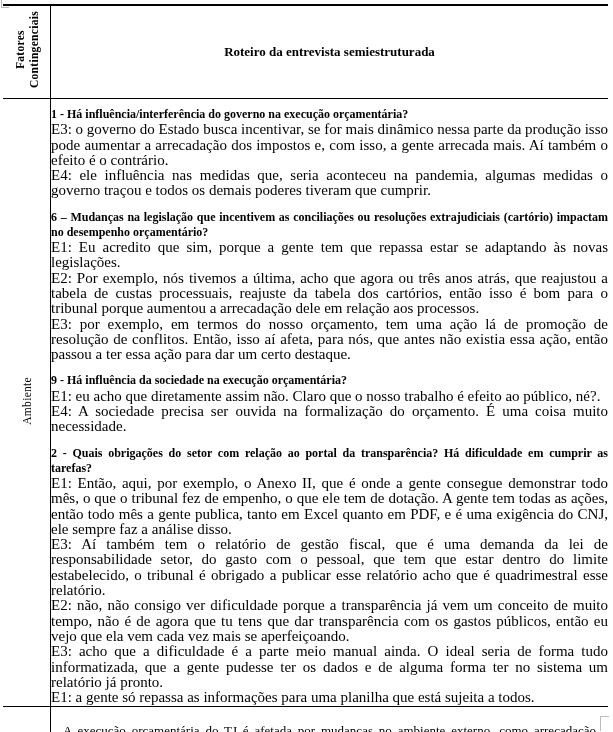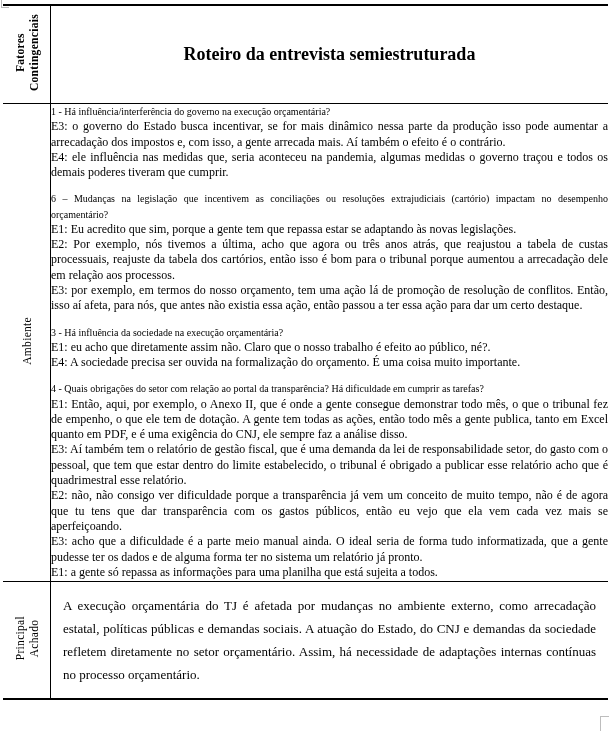--- a/index.html
+++ b/index.html
@@ -93,42 +93,42 @@
   }
   .vert-label.regular {
     font-weight: normal;
     font-size: 11.5px;
     line-height: 14px;
   }
 
   .head-title {
     text-align: center;
     font-weight: bold;
-    font-size: 18px;
+    font-size: 13px;
     padding: 38px 0 38px 0;
   }
 
   .q-block {
     margin: 0 0 11px 0;
   }
   .q-block.last {
     margin-bottom: 1px;
   }
 
   .q-title {
-    font-weight: normal;
-    font-size: 10px;
+    font-weight: bold;
+    font-size: 12px;
     line-height: 15.2px;
     text-align: justify;
     text-justify: inter-word;
-    margin: 0 0 0 0;
+    margin: 8px 0 0 0;
   }
 
   .answer {
-    font-size: 12px;
+    font-size: 15px;
     line-height: 15.3px;
     text-align: justify;
     text-justify: inter-word;
     margin: 0;
   }
 
   .finding {
     font-size: 13px;
     line-height: 23px;
     text-align: justify;
@@ -169,27 +169,27 @@
           </div>
 
           <div class="q-block">
             <p class="q-title">6 – Mudanças na legislação que incentivem as conciliações ou resoluções extrajudiciais (cartório) impactam no desempenho orçamentário?</p>
             <p class="answer">E1: Eu acredito que sim, porque a gente tem que repassa estar se adaptando às novas legislações.</p>
             <p class="answer">E2: Por exemplo, nós tivemos a última, acho que agora ou três anos atrás, que reajustou a tabela de custas processuais, reajuste da tabela dos cartórios, então isso é bom para o tribunal porque aumentou a arrecadação dele em relação aos processos.</p>
             <p class="answer">E3: por exemplo, em termos do nosso orçamento, tem uma ação lá de promoção de resolução de conflitos. Então, isso aí afeta, para nós, que antes não existia essa ação, então passou a ter essa ação para dar um certo destaque.</p>
           </div>
 
           <div class="q-block">
-            <p class="q-title">3 - Há influência da sociedade na execução orçamentária?</p>
+            <p class="q-title">9 - Há influência da sociedade na execução orçamentária?</p>
             <p class="answer">E1: eu acho que diretamente assim não. Claro que o nosso trabalho é efeito ao público, né?.</p>
-            <p class="answer">E4: A sociedade precisa ser ouvida na formalização do orçamento. É uma coisa muito importante.</p>
+            <p class="answer">E4: A sociedade precisa ser ouvida na formalização do orçamento. É uma coisa muito necessidade.</p>
           </div>
 
           <div class="q-block last">
-            <p class="q-title">4 - Quais obrigações do setor com relação ao portal da transparência? Há dificuldade em cumprir as tarefas?</p>
+            <p class="q-title">2 - Quais obrigações do setor com relação ao portal da transparência? Há dificuldade em cumprir as tarefas?</p>
             <p class="answer">E1: Então, aqui, por exemplo, o Anexo II, que é onde a gente consegue demonstrar todo mês, o que o tribunal fez de empenho, o que ele tem de dotação. A gente tem todas as ações, então todo mês a gente publica, tanto em Excel quanto em PDF, e é uma exigência do CNJ, ele sempre faz a análise disso.</p>
             <p class="answer">E3: Aí também tem o relatório de gestão fiscal, que é uma demanda da lei de responsabilidade setor, do gasto com o pessoal, que tem que estar dentro do limite estabelecido, o tribunal é obrigado a publicar esse relatório acho que é quadrimestral esse relatório.</p>
             <p class="answer">E2: não, não consigo ver dificuldade porque a transparência já vem um conceito de muito tempo, não é de agora que tu tens que dar transparência com os gastos públicos, então eu vejo que ela vem cada vez mais se aperfeiçoando.</p>
             <p class="answer">E3: acho que a dificuldade é a parte meio manual ainda. O ideal seria de forma tudo informatizada, que a gente pudesse ter os dados e de alguma forma ter no sistema um relatório já pronto.</p>
             <p class="answer">E1: a gente só repassa as informações para uma planilha que está sujeita a todos.</p>
           </div>
 
         </td>
       </tr>
 

